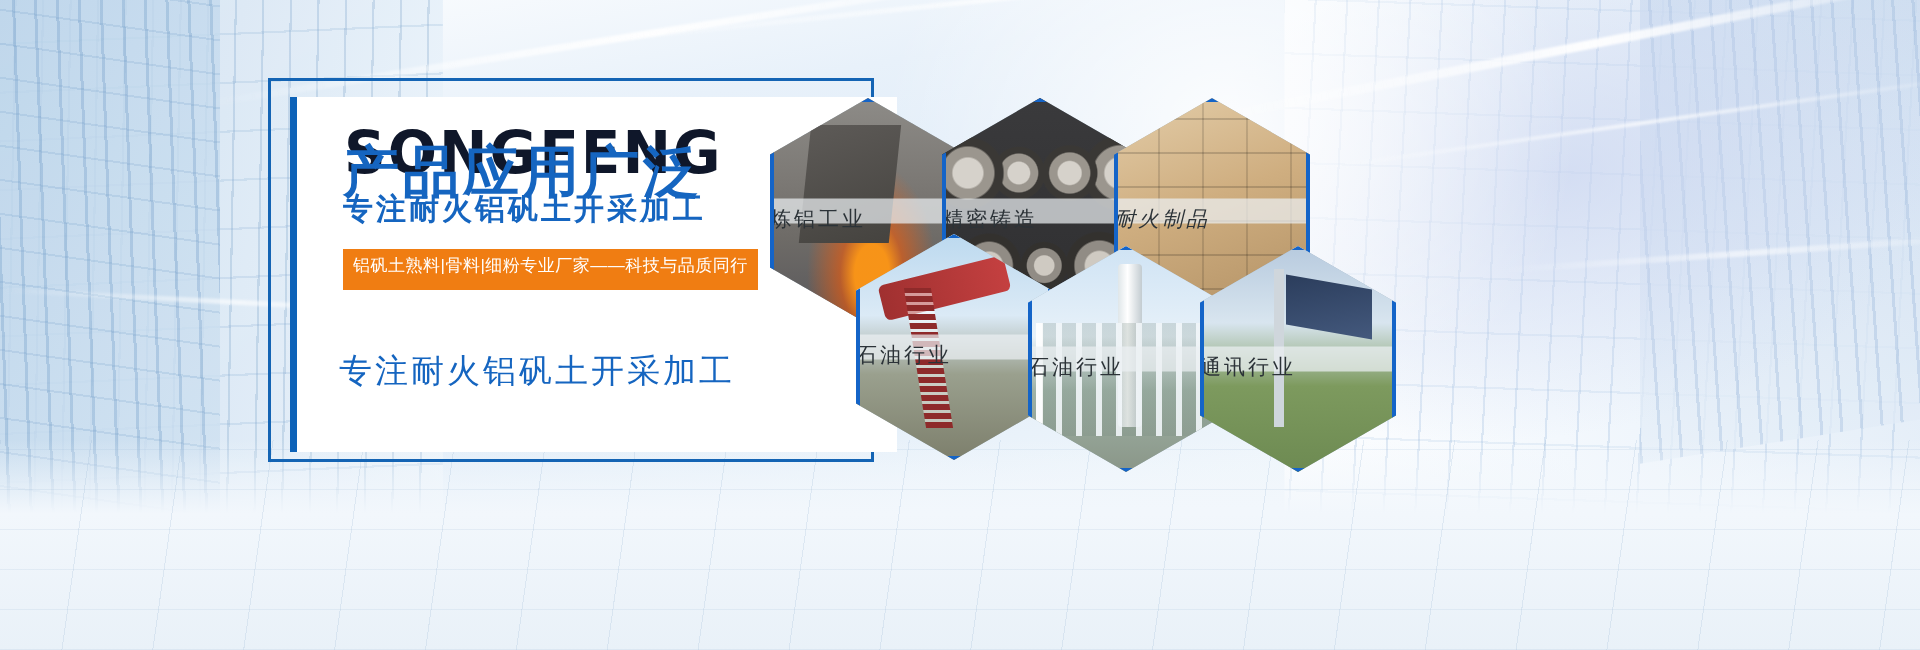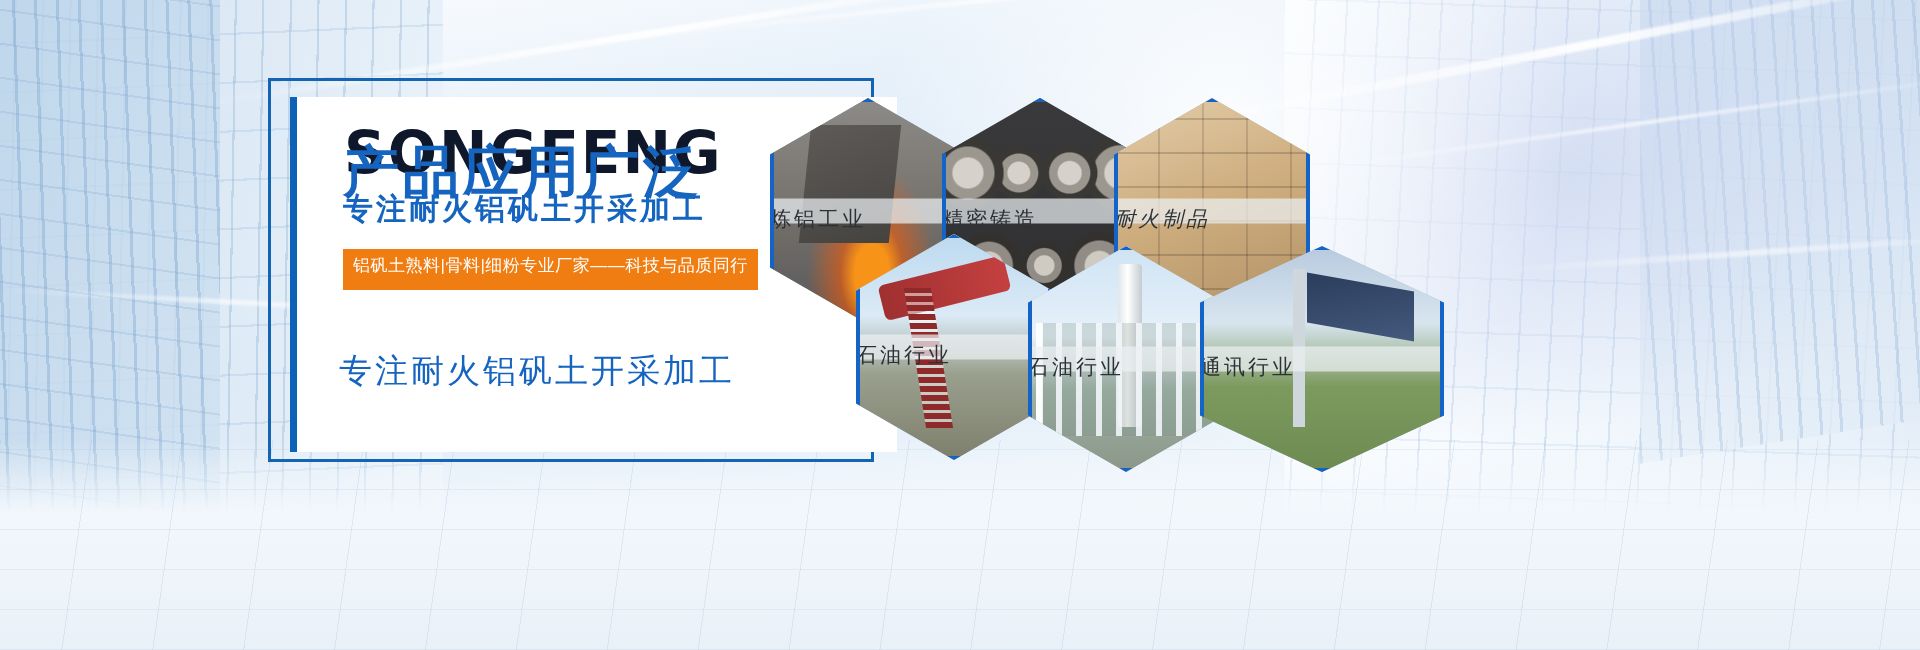--- a/index.html
+++ b/index.html
@@ -135,21 +135,21 @@
     height:25px;line-height:40px;
     background:rgba(236,240,243,.72);color:#2c3338;
     font-size:21px;letter-spacing:3px;
   }
   
   .hx1{left:0px;  top:28px;}
   .hx2{left:172px;top:28px;}
   .hx3{left:344px;top:28px;font-style:italic;}
   .hx4{left:86px; top:164px;}
   .hx5{left:258px;top:176px;}
-  .hx6{left:430px;top:176px;padding-left:48px;}
+  .hx6{left:430px;top:176px;}
 
   
   .ph-smelt{
     background:
       radial-gradient(ellipse at 52% 78%, rgba(255,150,20,.95) 0 12%, rgba(255,90,0,.55) 22%, rgba(255,90,0,0) 45%),
       linear-gradient(180deg,#8d8b87 0%,#7b7874 38%,#6e6b67 62%,#57565a 100%),
       repeating-linear-gradient(95deg, rgba(0,0,0,.12) 0 3px, rgba(255,255,255,.05) 3px 12px);
   }
   .ph-smelt:before{content:"";position:absolute;left:18%;top:12%;width:46%;height:52%;
     background:linear-gradient(160deg,#5d5a57,#45433f);transform:skewX(-6deg);}

